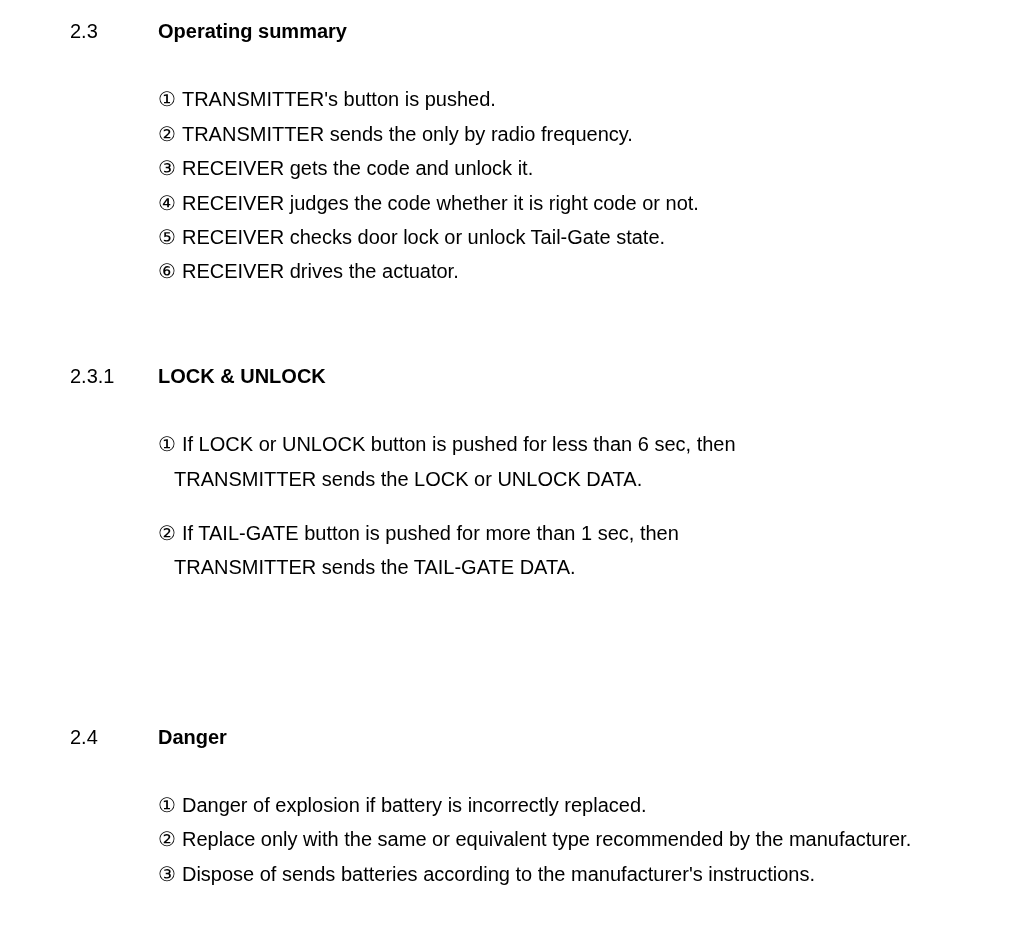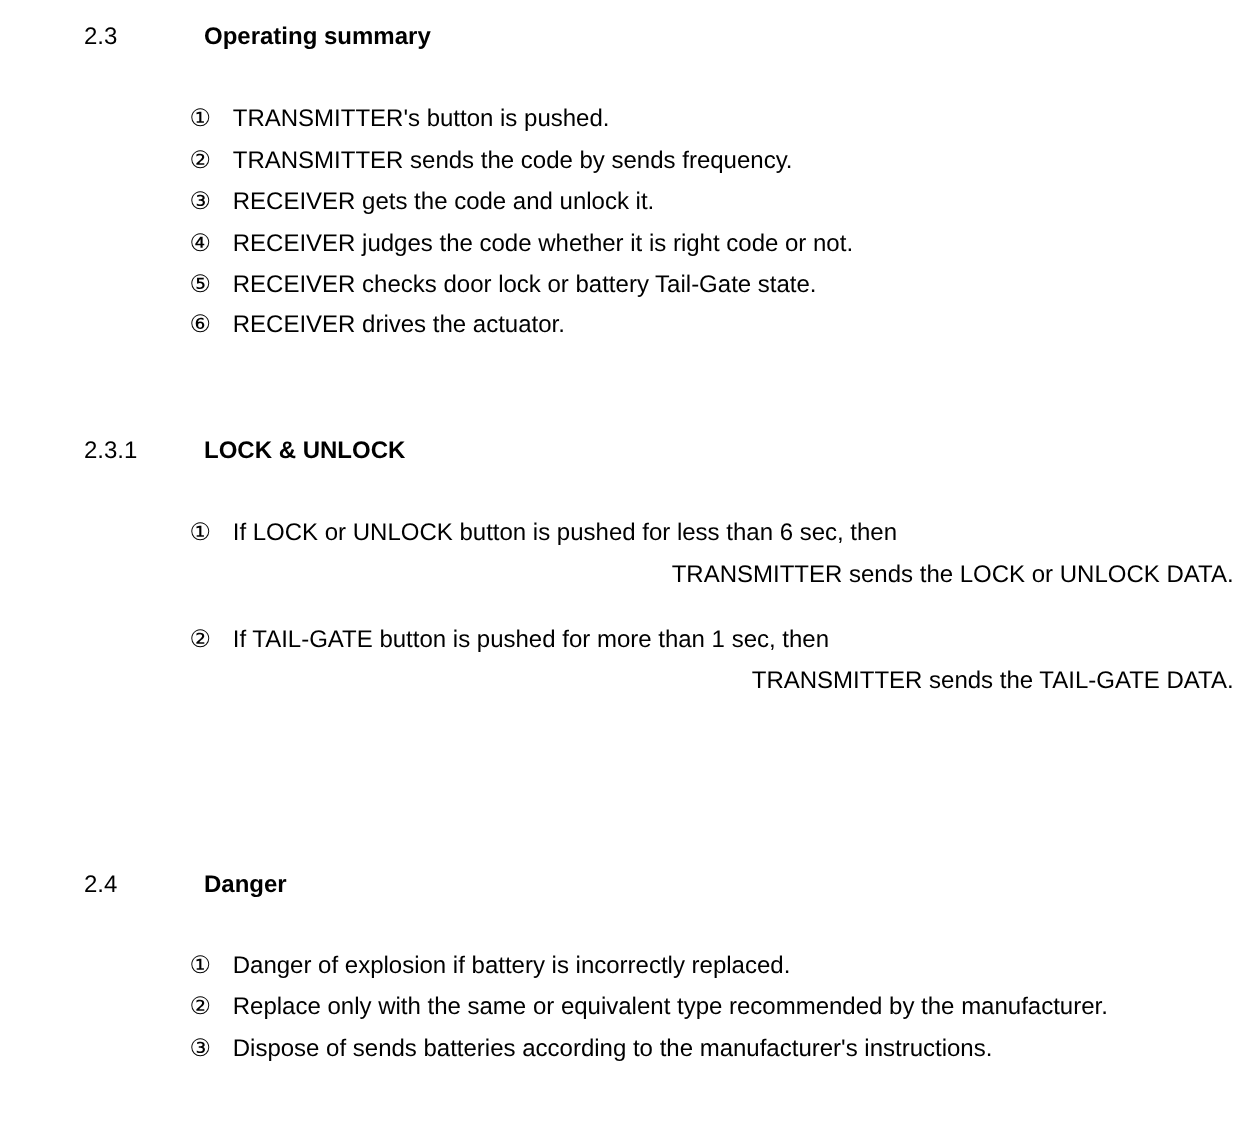--- a/index.html
+++ b/index.html
@@ -1,19 +1,18 @@
 <!DOCTYPE html>
 <html><head>
   <meta charset="utf-8">
   <style>
     * {
       margin: 0;
       padding: 0;
       box-sizing: border-box;
-      gap: 12px;
     }
     body {
       font-family: Arial, Helvetica, sans-serif;
       font-size: 20px;
       color: #000;
       background: #fff;
       padding: 14px 0 0 0;
       width: 1028px;
       line-height: 1.72;
     }
@@ -38,21 +37,20 @@
     .list-line {
       display: flex;
       align-items: flex-start;
     }
     .marker {
       flex-shrink: 0;
       margin-right: 6px;
     }
     .continuation {
       padding-left: 16px;
-      text-align: right;
     }
     .sub-block {
       margin-bottom: 20px;
     }
     .gap-large {
       height: 115px;
     }
   </style>
 </head>
 <body>
@@ -61,33 +59,33 @@
   <div class="section-number">2.3</div>
   <div class="section-title">Operating summary</div>
 </div>
 <div class="list-block">
   <div class="list-line">
     <span class="marker">①</span>
     <span>TRANSMITTER's button is pushed.</span>
   </div>
   <div class="list-line">
     <span class="marker">②</span>
-    <span>TRANSMITTER sends the code by sends frequency.</span>
+    <span>TRANSMITTER sends the only by radio frequency.</span>
   </div>
   <div class="list-line">
     <span class="marker">③</span>
     <span>RECEIVER gets the code and unlock it.</span>
   </div>
   <div class="list-line">
     <span class="marker">④</span>
     <span>RECEIVER judges the code whether it is right code or not.</span>
   </div>
   <div class="list-line">
     <span class="marker">⑤</span>
-    <span>RECEIVER checks door lock or battery Tail-Gate state.</span>
+    <span>RECEIVER checks door lock or unlock Tail-Gate state.</span>
   </div>
   <div class="list-line">
     <span class="marker">⑥</span>
     <span>RECEIVER drives the actuator.</span>
   </div>
 </div>
 
 <div class="section-header">
   <div class="section-number">2.3.1</div>
   <div class="section-title">LOCK &amp; UNLOCK</div>

